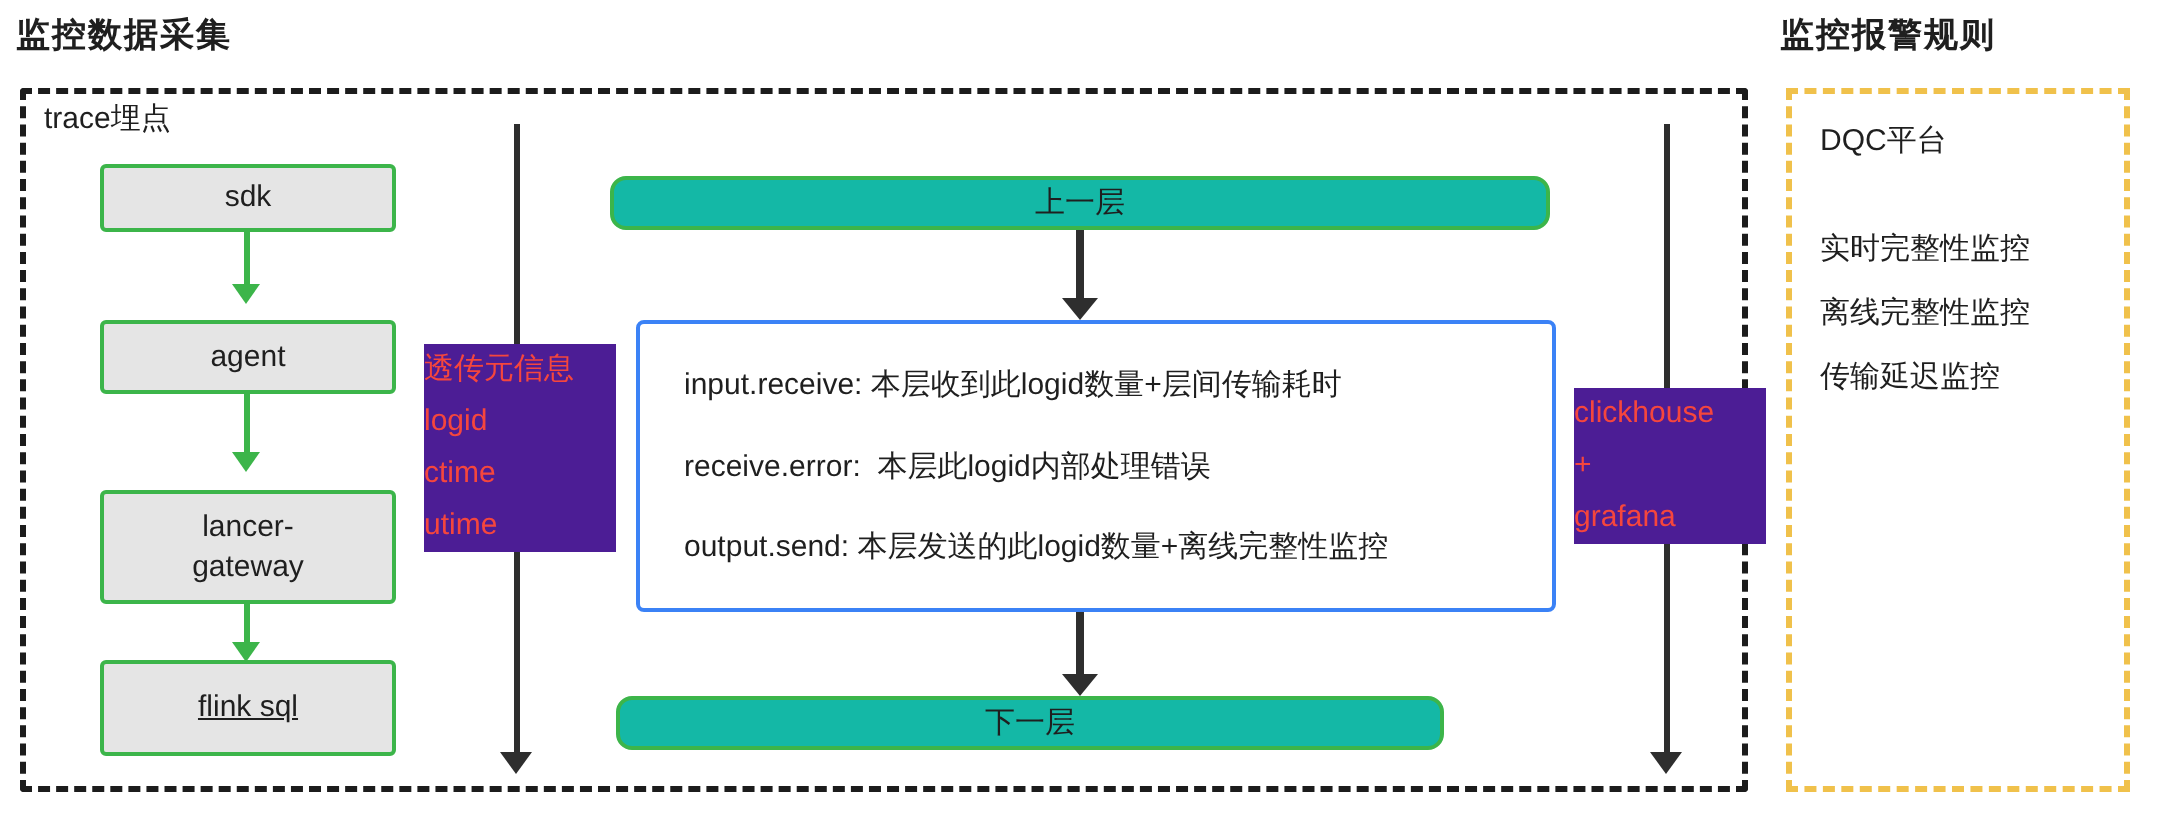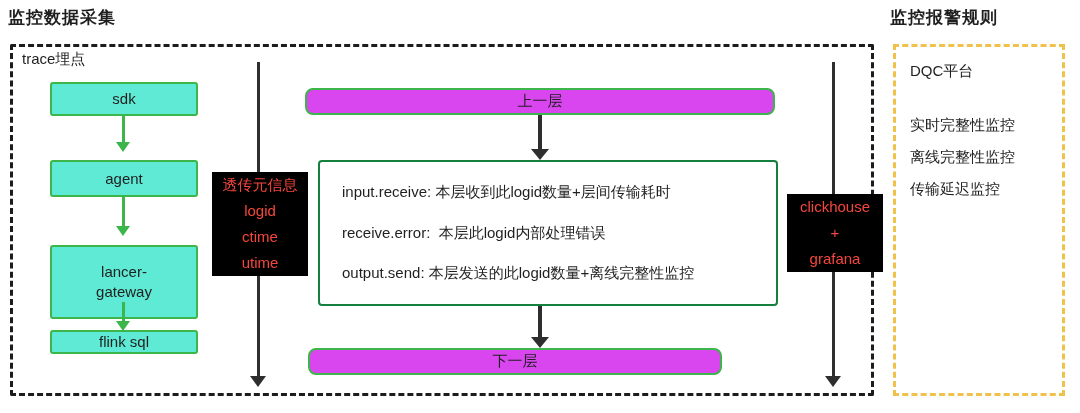--- a/index.html
+++ b/index.html
@@ -39,30 +39,30 @@
   .alarm-item { font-size: 15px; height: 20px; line-height: 20px; }
   .alarm-item:nth-child(2) { margin-top: 34px; }
   .alarm-item:nth-child(n+3) { margin-top: 12px; }
 
   .trace-label { position: absolute; left: 22px; top: 50px; font-size: 15px; }
 
   
   .gnode {
     position: absolute; left: 50px; width: 148px;
     border: 2px solid #3cb54a; border-radius: 3px;
-    background: #5eead4;
+    background: #e5e5e5;
     display: flex; align-items: center; justify-content: center;
     font-size: 15px; text-align: center;
     white-space: pre-line; line-height: 20px;
     box-sizing: border-box;
   }
   #node-sdk   { top: 82px;  height: 34px; }
   #node-agent { top: 160px; height: 37px; }
-  #node-lancer{ top: 245px; height: 74px; }
-  #node-flink { top: 330px; height: 24px; }
+  #node-lancer{ top: 245px; height: 57px; }
+  #node-flink { top: 330px; height: 48px; text-decoration: underline; }
 
   
   .garrow-line { position: absolute; left: 122px; width: 3px; background: #3cb54a; }
   .garrow-head {
     position: absolute; left: 116px; width: 0; height: 0;
     border-left: 7px solid transparent; border-right: 7px solid transparent;
     border-top: 10px solid #3cb54a;
   }
   #ga1-l { top: 116px; height: 26px; } #ga1-h { top: 142px; }
   #ga2-l { top: 197px; height: 29px; } #ga2-h { top: 226px; }
@@ -74,42 +74,42 @@
     position: absolute; top: 376px; width: 0; height: 0;
     border-left: 8px solid transparent; border-right: 8px solid transparent;
     border-top: 11px solid #2e2e2e;
   }
   #larrow-left-line  { left: 257px; } #larrow-left-head  { left: 250px; }
   #larrow-right-line { left: 832px; } #larrow-right-head { left: 825px; }
 
   
   .red-note {
     position: absolute; width: 96px;
-    color: #f5463d; font-size: 15px; text-align: center;
+    color: #f5463d; font-size: 15px; 
     white-space: pre-line; line-height: 26px;
-    background: #000000;
+    background: #4c1d95;
   }
   #note-left  { left: 212px; top: 172px; }
   #note-right { left: 787px; top: 194px; }
 
   
   .flow-box {
     position: absolute;
     border: 2px solid #3cb54a; border-radius: 8px;
-    background: #d946ef;
+    background: #14b8a6;
     display: flex; align-items: center; justify-content: center;
     font-size: 15px; box-sizing: border-box;
   }
   #flow-top    { left: 305px; top: 88px;  width: 470px; height: 27px; }
   #flow-bottom { left: 308px; top: 348px; width: 414px; height: 27px; text-align: center; }
 
   .metrics-box {
     position: absolute; left: 318px; top: 160px;
     width: 460px; height: 146px;
-    border: 2px solid #15803d; border-radius: 4px;
+    border: 2px solid #3b82f6; border-radius: 4px;
     background: #fff; box-sizing: border-box;
     display: flex; flex-direction: column; justify-content: space-evenly;
     padding-left: 22px; font-size: 15px;
   }
   .metric-line { white-space: pre; }
 
   
   .carrow-line { position: absolute; left: 538px; width: 4px; background: #2e2e2e; }
   .carrow-head {
     position: absolute; left: 531px; width: 0; height: 0;

